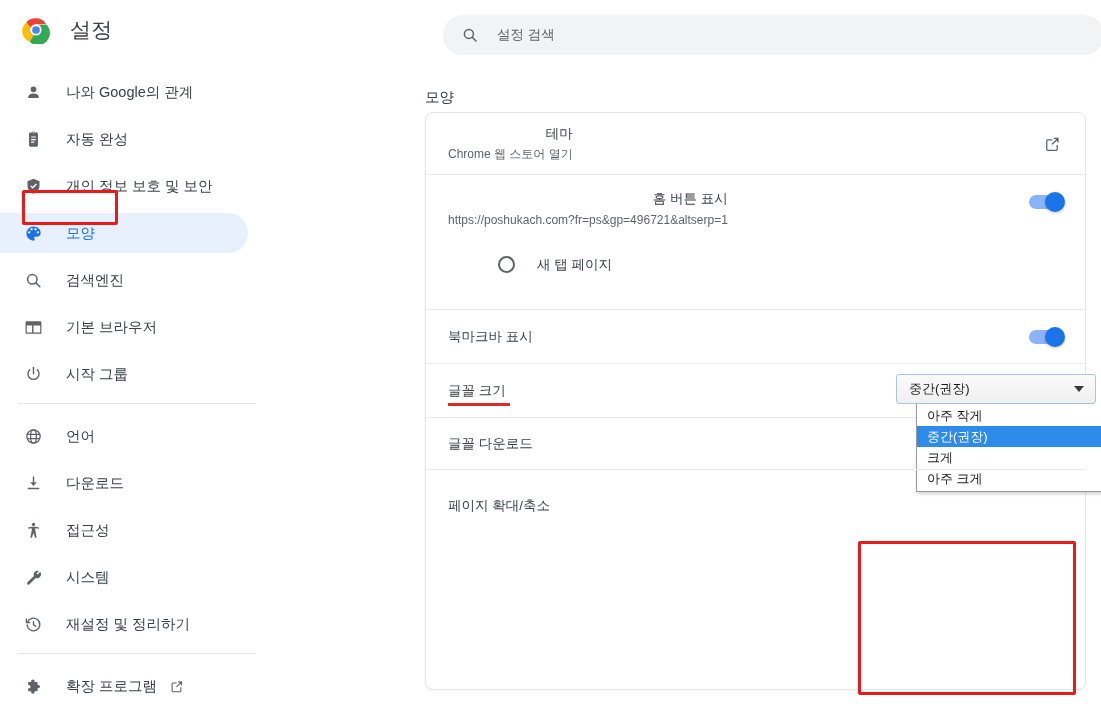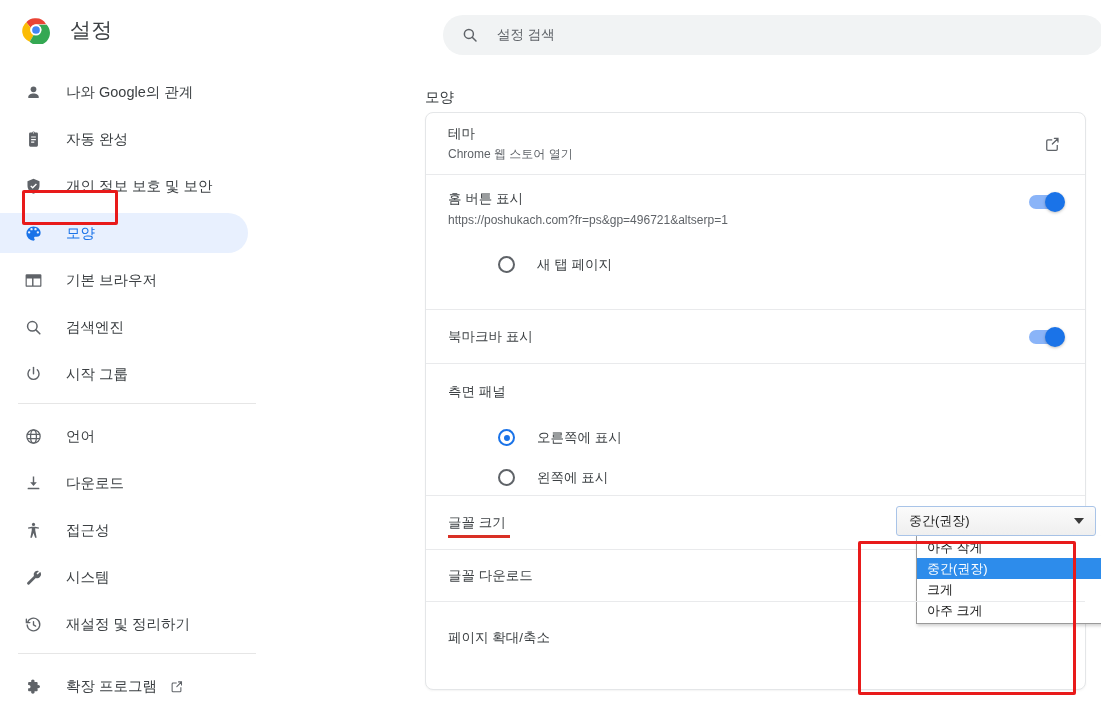--- a/index.html
+++ b/index.html
@@ -3,21 +3,21 @@
 <meta charset="utf-8">
 <title>Chrome Settings - Appearance</title>
 <style>
   * { box-sizing: border-box; margin: 0; padding: 0; }
   html, body {
     width: 1101px; height: 704px;
     background: #ffffff;
     font-family: "Liberation Sans", "DejaVu Sans", sans-serif;
     overflow: hidden;
   }
-  #root { position: relative; width: 1101px; height: 704px; background:#0f172a; }
+  #root { position: relative; width: 1101px; height: 704px; background:#0f172a;text-align:right; }
 
   
   #sidebar {
     position: absolute; left: 0; top: 0; width: 410px; height: 704px;
     background: #ffffff;
   }
   .brand { position: absolute; left: 22px; top: 16px; display: flex; align-items: center; gap: 20px; }
   .chrome-logo { width: 28px; height: 28px; position: relative; }
   .brand-title { font-size: 21px; color: #3c4043; letter-spacing: .2px; }
 
@@ -167,35 +167,35 @@
         <span class="ico">
           <svg viewBox="0 0 24 24" width="19" height="19" fill="#1a73e8">
               <path d="M12 3a9 9 0 0 0 0 18c.83 0 1.5-.67 1.5-1.5 0-.39-.15-.74-.39-1-.23-.27-.38-.61-.38-1 0-.83.67-1.5 1.5-1.5H16a5 5 0 0 0 5-5c0-4.42-4.03-8-9-8zM6.5 12a1.5 1.5 0 1 1 0-3 1.5 1.5 0 0 1 0 3zm3-4a1.5 1.5 0 1 1 0-3 1.5 1.5 0 0 1 0 3zm5 0a1.5 1.5 0 1 1 0-3 1.5 1.5 0 0 1 0 3zm3 4a1.5 1.5 0 1 1 0-3 1.5 1.5 0 0 1 0 3z"></path>
             </svg>
         </span>
         <span class="lbl">모양</span>
       </div>
 
       <div class="nav-item">
         <span class="ico">
-          <svg viewBox="0 0 24 24" width="19" height="19" fill="#5f6368">
-              <path d="M20.5 4h-17A1.5 1.5 0 0 0 2 5.5v13A1.5 1.5 0 0 0 3.5 20h17a1.5 1.5 0 0 0 1.5-1.5v-13A1.5 1.5 0 0 0 20.5 4zm0 14.4H12V9.6h8.5v8.8zM10.2 9.6v8.8H3.5V9.6h6.7z"></path>
-            </svg>
-        </span>
-        <span class="lbl">기본 브라우저</span>
-      </div>
-
-      <div class="nav-item">
-        <span class="ico">
           <svg viewBox="0 0 24 24" width="19" height="19" fill="none" stroke="#5f6368" stroke-width="1.9">
               <circle cx="10.5" cy="10.5" r="6"></circle>
               <path d="M15 15l5 5" stroke-linecap="round"></path>
             </svg>
         </span>
         <span class="lbl">검색엔진</span>
+      </div>
+
+      <div class="nav-item">
+        <span class="ico">
+          <svg viewBox="0 0 24 24" width="19" height="19" fill="#5f6368">
+              <path d="M20.5 4h-17A1.5 1.5 0 0 0 2 5.5v13A1.5 1.5 0 0 0 3.5 20h17a1.5 1.5 0 0 0 1.5-1.5v-13A1.5 1.5 0 0 0 20.5 4zm0 14.4H12V9.6h8.5v8.8zM10.2 9.6v8.8H3.5V9.6h6.7z"></path>
+            </svg>
+        </span>
+        <span class="lbl">기본 브라우저</span>
       </div>
 
       <div class="nav-item">
         <span class="ico">
           <svg viewBox="0 0 24 24" width="19" height="19" fill="none" stroke="#5f6368" stroke-width="1.8" stroke-linecap="round">
               <path d="M12 3v8"></path>
               <path d="M7.2 6.1a7 7 0 1 0 9.6 0"></path>
             </svg>
         </span>
         <span class="lbl">시작 그룹</span>
@@ -323,33 +323,20 @@
         </div>
       </div>
 
       <div class="row" id="row-bookmarks">
         <div class="row-title">북마크바 표시</div>
         <div class="toggle">
           <span class="knob"></span>
         </div>
       </div>
 
-      <div class="row" id="row-sidepanel">
-        <div class="row-title">측면 패널</div>
-        <div class="radio-group">
-          <div class="radio-row">
-            <span class="radio checked"></span>
-            <span class="radio-label">오른쪽에 표시</span>
-          </div>
-          <div class="radio-row">
-            <span class="radio"></span>
-            <span class="radio-label">왼쪽에 표시</span>
-          </div>
-        </div>
-      </div>
 
       <div class="row" id="row-fontsize">
         <div style="position:relative;">
           <div class="row-title">글꼴 크기</div>
           <div class="red-underline" style="left:0; top:22px; width:62px;"></div>
         </div>
 
         <div id="select-wrap">
           <div class="select-box">
             <span>중간(권장)</span>

